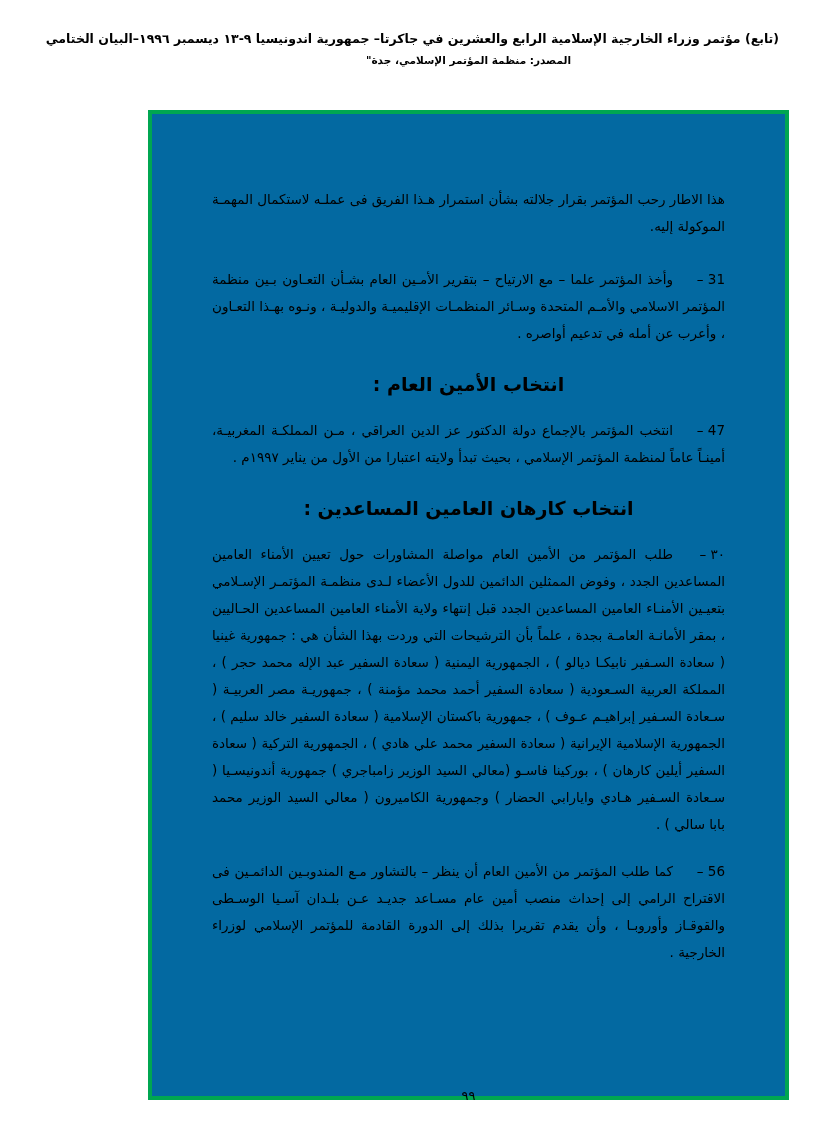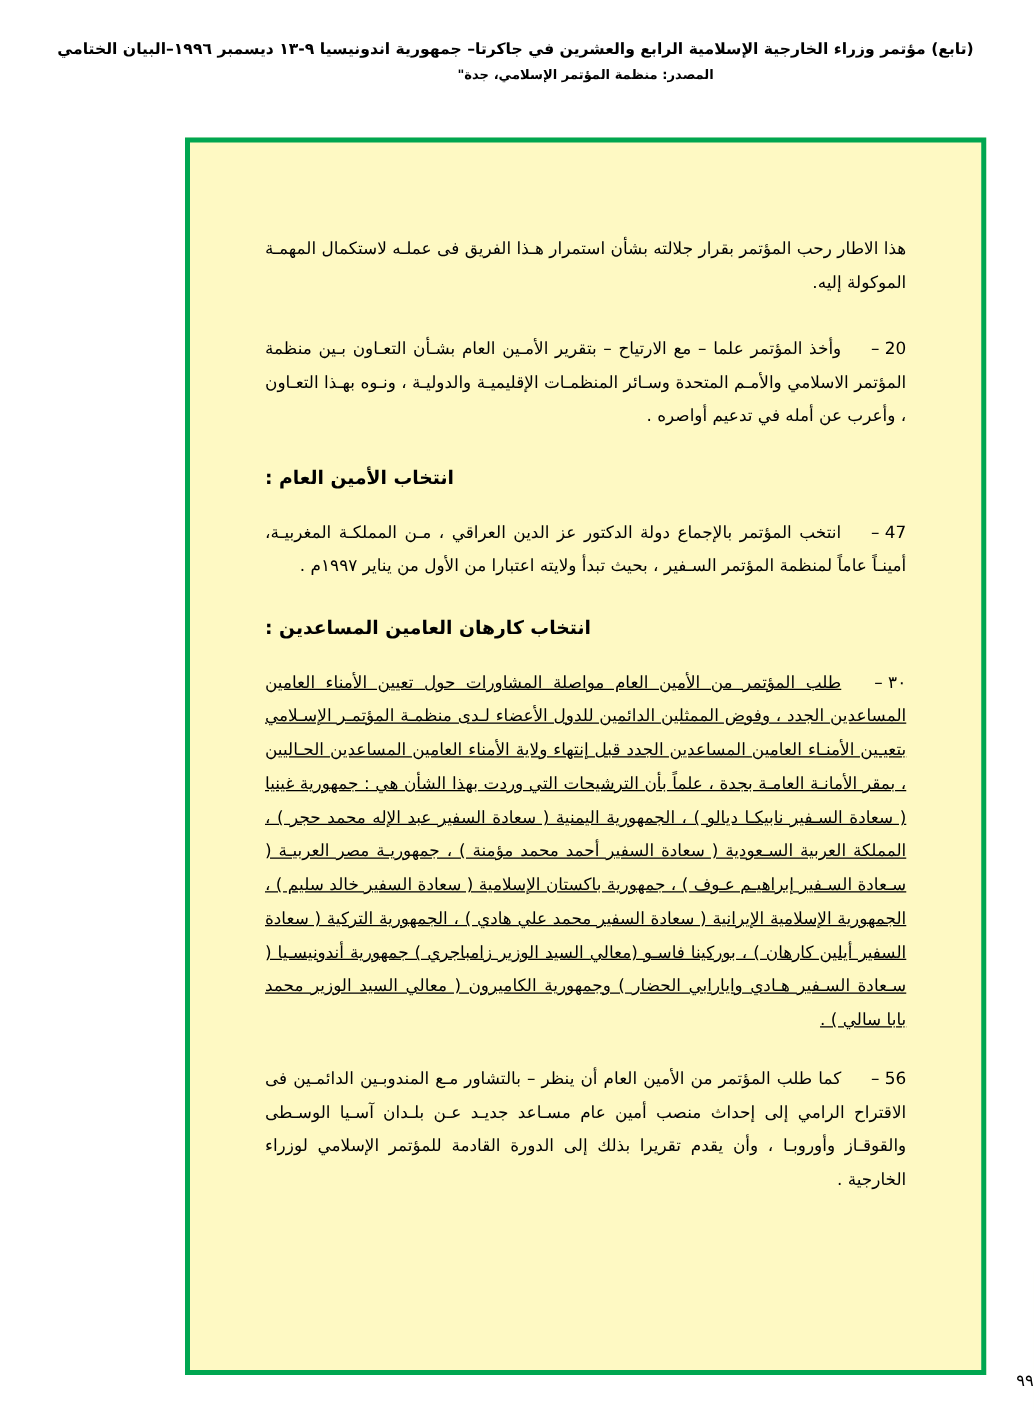--- a/index.html
+++ b/index.html
@@ -41,21 +41,21 @@
   }
   
   .frame {
     position: absolute;
     top: 110px;
     right: 38px;
     left: 38px;
     height: 990px;
     border: 4px solid #00a651;
     box-sizing: border-box;
-    background: #fef9c3;
+    background: #0369a1;
   }
   .frame-inner {
     padding: 72px 60px 20px 60px;
     direction: rtl;
   }
   p.para {
     font-size: 13.5px;
     line-height: 2.0;
     margin: 0 0 20px 0;
     text-align: justify;
@@ -63,37 +63,37 @@
     direction: rtl;
   }
   p.para.first {
     margin-bottom: 26px;
   }
   .num {
     display: inline-block;
     min-width: 52px;
   }
   h2.section-heading {
-    font-size: 15px;
+    font-size: 19px;
     font-weight: bold;
-    text-align: left;
+    text-align: center;
     margin: 26px 0 22px 0;
     direction: rtl;
   }
   .small-block {
     font-size: 12.6px;
     line-height: 1.95;
-    text-decoration: underline;
   }
   
   .page-number {
     position: absolute;
-    bottom: 16px;
+    bottom: 26px;
     left: 0;
     right: 0;
+    text-align: center;
     font-size: 13px;
     letter-spacing: 2px;
   }
 </style>
 </head>
 <body>
 
 <div class="page">
 
   <div class="header">
@@ -102,27 +102,27 @@
   </div>
 
   <div class="frame">
     <div class="frame-inner">
 
       <p class="para first">
         <span>هذا الاطار رحب المؤتمر بقرار جلالته بشأن  استمرار هـذا الفريق فى عملـه لاستكمال المهمـة الموكولة إليه.</span>
       </p>
 
       <p class="para">
-        <span class="num">20 –</span><span>وأخذ المؤتمر علما – مع الارتياح – بتقرير  الأمـين العام بشـأن التعـاون بـين منظمة المؤتمر الاسلامي والأمـم المتحدة وسـائر المنظمـات الإقليميـة والدوليـة ، ونـوه بهـذا التعـاون ، وأعرب عن أمله في تدعيم أواصره .</span>
+        <span class="num">31 –</span><span>وأخذ المؤتمر علما – مع الارتياح – بتقرير  الأمـين العام بشـأن التعـاون بـين منظمة المؤتمر الاسلامي والأمـم المتحدة وسـائر المنظمـات الإقليميـة والدوليـة ، ونـوه بهـذا التعـاون ، وأعرب عن أمله في تدعيم أواصره .</span>
       </p>
 
       <h2 class="section-heading">انتخاب الأمين العام :</h2>
 
       <p class="para">
-        <span class="num">47 –</span><span>انتخب المؤتمر بالإجماع دولة الدكتور عز الدين العراقي ، مـن المملكـة المغربيـة، أمينـاً عاماً لمنظمة المؤتمر السـفير ، بحيث تبدأ ولايته اعتبارا من الأول من يناير ١٩٩٧م .</span>
+        <span class="num">47 –</span><span>انتخب المؤتمر بالإجماع دولة الدكتور عز الدين العراقي ، مـن المملكـة المغربيـة، أمينـاً عاماً لمنظمة المؤتمر الإسلامي ، بحيث تبدأ ولايته اعتبارا من الأول من يناير ١٩٩٧م .</span>
       </p>
 
       <h2 class="section-heading">انتخاب كارهان العامين المساعدين :</h2>
 
       <p class="para small-block">
         <span class="num">٣٠ –</span><span>طلب المؤتمر من الأمين العام مواصلة المشاورات حول تعيين الأمناء العامين المساعدين الجدد ، وفوض الممثلين الدائمين للدول الأعضاء لـدى منظمـة المؤتمـر الإسـلامي بتعيـين الأمنـاء العامين المساعدين الجدد قبل إنتهاء ولاية الأمناء العامين المساعدين الحـاليين ، بمقر الأمانـة العامـة بجدة ، علماً بأن الترشيحات التي وردت بهذا الشأن هي : جمهورية غينيا ( سعادة السـفير نابيكـا ديالو ) ، الجمهورية اليمنية ( سعادة السفير عبد الإله محمد حجر ) ، المملكة العربية السـعودية ( سعادة السفير أحمد محمد مؤمنة ) ، جمهوريـة مصر العربيـة ( سـعادة السـفير إبراهيـم عـوف ) ، جمهورية باكستان الإسلامية ( سعادة السفير خالد سليم ) ، الجمهورية الإسلامية الإيرانية ( سعادة السفير محمد علي هادي ) ، الجمهورية التركية ( سعادة السفير أيلين كارهان ) ، بوركينا فاسـو (معالي السيد الوزير زامباجري ) جمهورية أندونيسـيا ( سـعادة السـفير هـادي وايارابي الحضار ) وجمهورية الكاميرون ( معالي السيد الوزير محمد بابا سالي ) .</span>
       </p>
 
       <p class="para">
         <span class="num">56 –</span><span>كما طلب المؤتمر من الأمين العام أن ينظر – بالتشاور  مـع المندوبـين الدائمـين   فى الاقتراح الرامي إلى إحداث منصب أمين عام مسـاعد جديـد عـن بلـدان آسـيا الوسـطى والقوقـاز وأوروبـا ، وأن يقدم تقريرا بذلك إلى الدورة القادمة للمؤتمر الإسلامي لوزراء الخارجية .</span>

